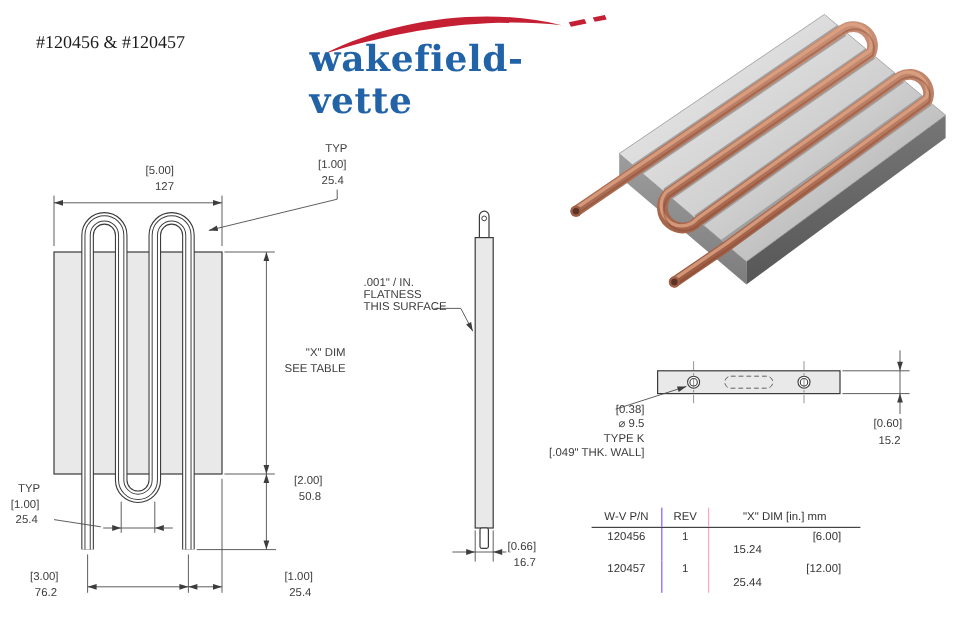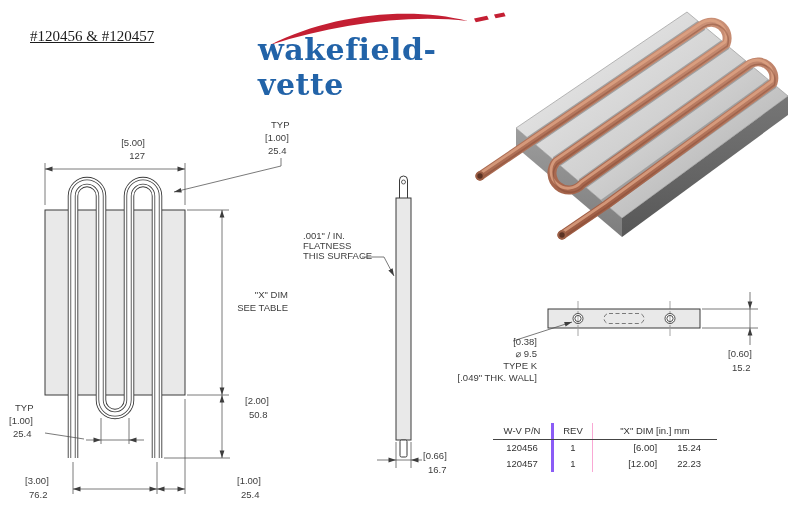--- a/index.html
+++ b/index.html
@@ -1,30 +1,30 @@
 <!DOCTYPE html>
 <html><head>
 <meta charset="utf-8">
 <style>
   html,body{margin:0;padding:0;background:#fff;}
   #canvas{position:relative;width:800px;height:516px;background:#fff;overflow:hidden;
           font-family:"Liberation Sans",sans-serif;}
   #linework{position:absolute;left:0;top:0;}
   .lbl{position:absolute;font:9.5px/1.15 "Liberation Sans",sans-serif;color:#3d3d3d;white-space:nowrap;}
   .lbl.c{text-align:right;}
-  .partno{position:absolute;left:30px;top:28px;font:15px "Liberation Serif",serif;color:#1c1c1c;text-decoration:underline;}
+  .partno{position:absolute;left:30px;top:28px;font:15px "Liberation Serif",serif;color:#1c1c1c;}
   .brand{position:absolute;left:258px;top:32px;width:262px;
          font:bold 30px "DejaVu Serif",serif;color:#2263a8;letter-spacing:.5px;}
   .dtable{position:absolute;left:493px;top:423px;width:224px;font:9.5px "Liberation Sans",sans-serif;color:#333;}
   .trow{display:flex;}
   .trow.hdr{border-bottom:1.2px solid #444;font-weight:bold;font-weight:normal;}
-  .c1{width:58px;border-right:3px solid #8b5cf6;text-align:center;padding:2px 0 3px;}
+  .c1{width:58px;border-right:1px solid #8b5cf6;text-align:center;padding:2px 0 3px;}
   .c2{width:38px;border-right:1px solid #f9a8d4;text-align:center;padding:2px 0 3px;}
   .c3{flex:1;text-align:center;padding:2px 0 3px;}
-  .xc{display:flex;justify-content:flex-end;padding-right:16px;}
+  .xc{display:flex;justify-content:flex-end;padding-right:16px;flex-direction:column;}
   .xin{min-width:42px;text-align:right;}
   .xmm{margin-left:20px;text-align:left;}
 </style>
 </head>
 <body>
 
 <div id="canvas">
 
   <svg id="linework" width="800" height="516" viewBox="0 0 800 516">
     <defs>
@@ -196,18 +196,18 @@
       <div class="c3 xc">
         <span class="xin">[6.00]</span>
         <span class="xmm">15.24</span>
       </div>
     </div>
     <div class="trow">
       <div class="c1">120457</div>
       <div class="c2">1</div>
       <div class="c3 xc">
         <span class="xin">[12.00]</span>
-        <span class="xmm">22.23</span>
+        <span class="xmm">25.44</span>
       </div>
     </div>
   </div>
 
 </div>
 
 </body></html>

